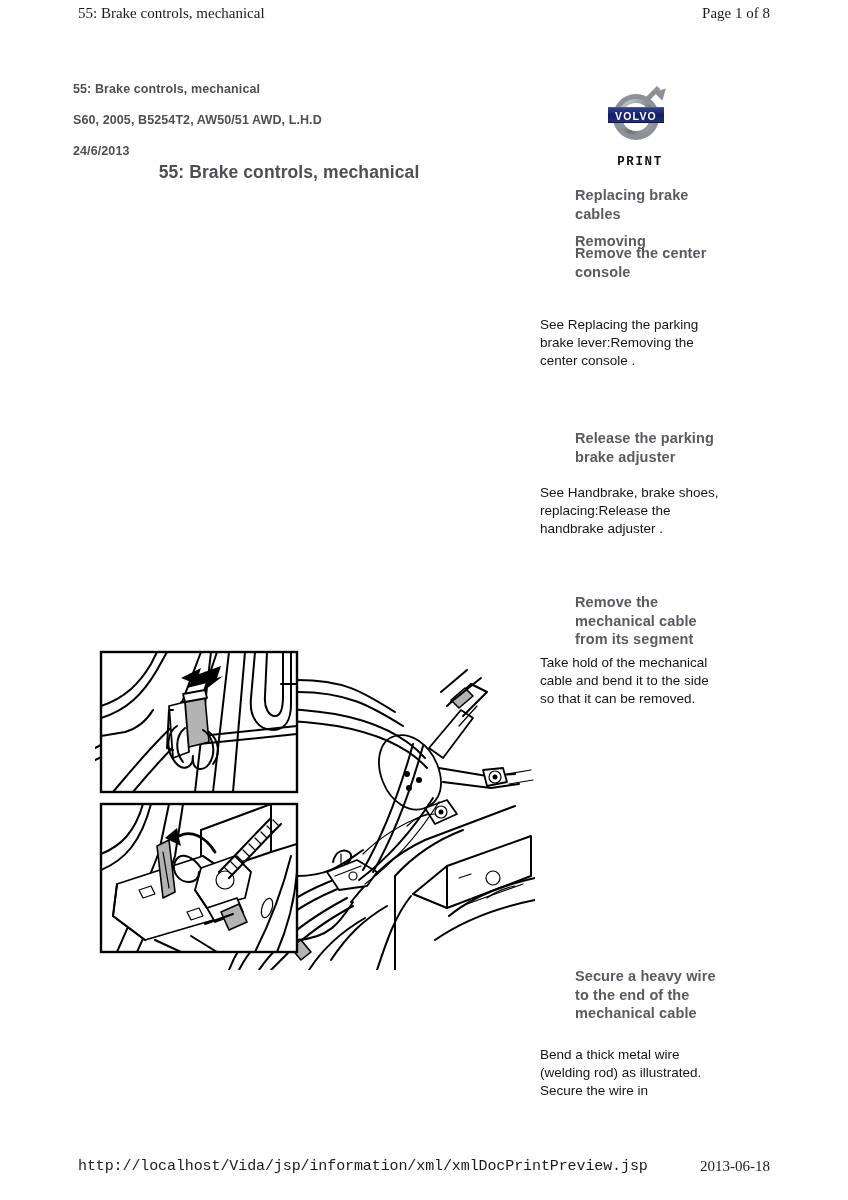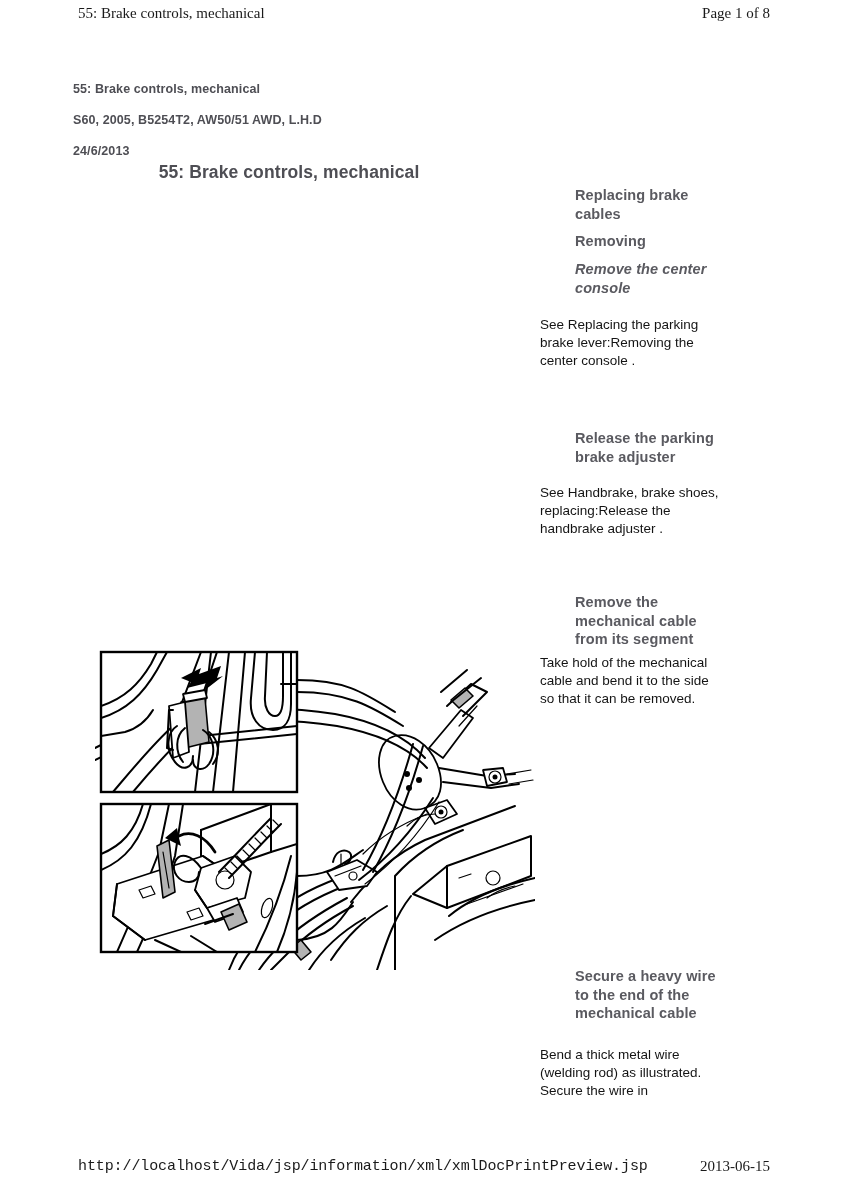--- a/index.html
+++ b/index.html
@@ -188,43 +188,54 @@
 </head>
 <body>
 
 <div class="print-chrome print-header">
   <span>55: Brake controls, mechanical</span>
   <span>Page 1 of 8</span>
 </div>
 
 <div class="print-chrome print-footer">
   <span class="url">http://localhost/Vida/jsp/information/xml/xmlDocPrintPreview.jsp</span>
-  <span>2013-06-15</span>
+  <span>2013-06-18</span>
 </div>
 
 <div class="doc">
 
   <div class="meta">
     <div class="meta-line">55: Brake controls, mechanical</div>
     <div class="meta-line">S60, 2005, B5254T2, AW50/51 AWD, L.H.D</div>
     <div class="meta-line">24/6/2013</div>
   </div>
 
   <div class="doc-title">55: Brake controls, mechanical</div>
 
+  <div class="brand">
+    <div class="logo-wrap">
+      <div class="logo-arrow">
+        <div class="shaft"></div>
+        <div class="head"></div>
+      </div>
+      <div class="logo-ring"></div>
+      <div class="logo-band">VOLVO</div>
+    </div>
+    <div class="print-label">PRINT</div>
+  </div>
 
   <div class="abs" style="top:186px;">
     <div class="h-step">Replacing brake cables</div>
   </div>
 
   <div class="abs" style="top:232px;">
     <div class="h-step">Removing</div>
   </div>
 
-  <div class="abs" style="top:260px;font-style:italic;">
+  <div class="abs" style="top:244px;">
     <div class="h-step">Remove the center console</div>
   </div>
   <div class="abs" style="top:316px;">
     <div class="p-step">See Replacing the parking brake lever:Removing the center console .</div>
   </div>
 
   <div class="abs" style="top:429px;">
     <div class="h-step">Release the parking brake adjuster</div>
   </div>
   <div class="abs" style="top:484px;">

